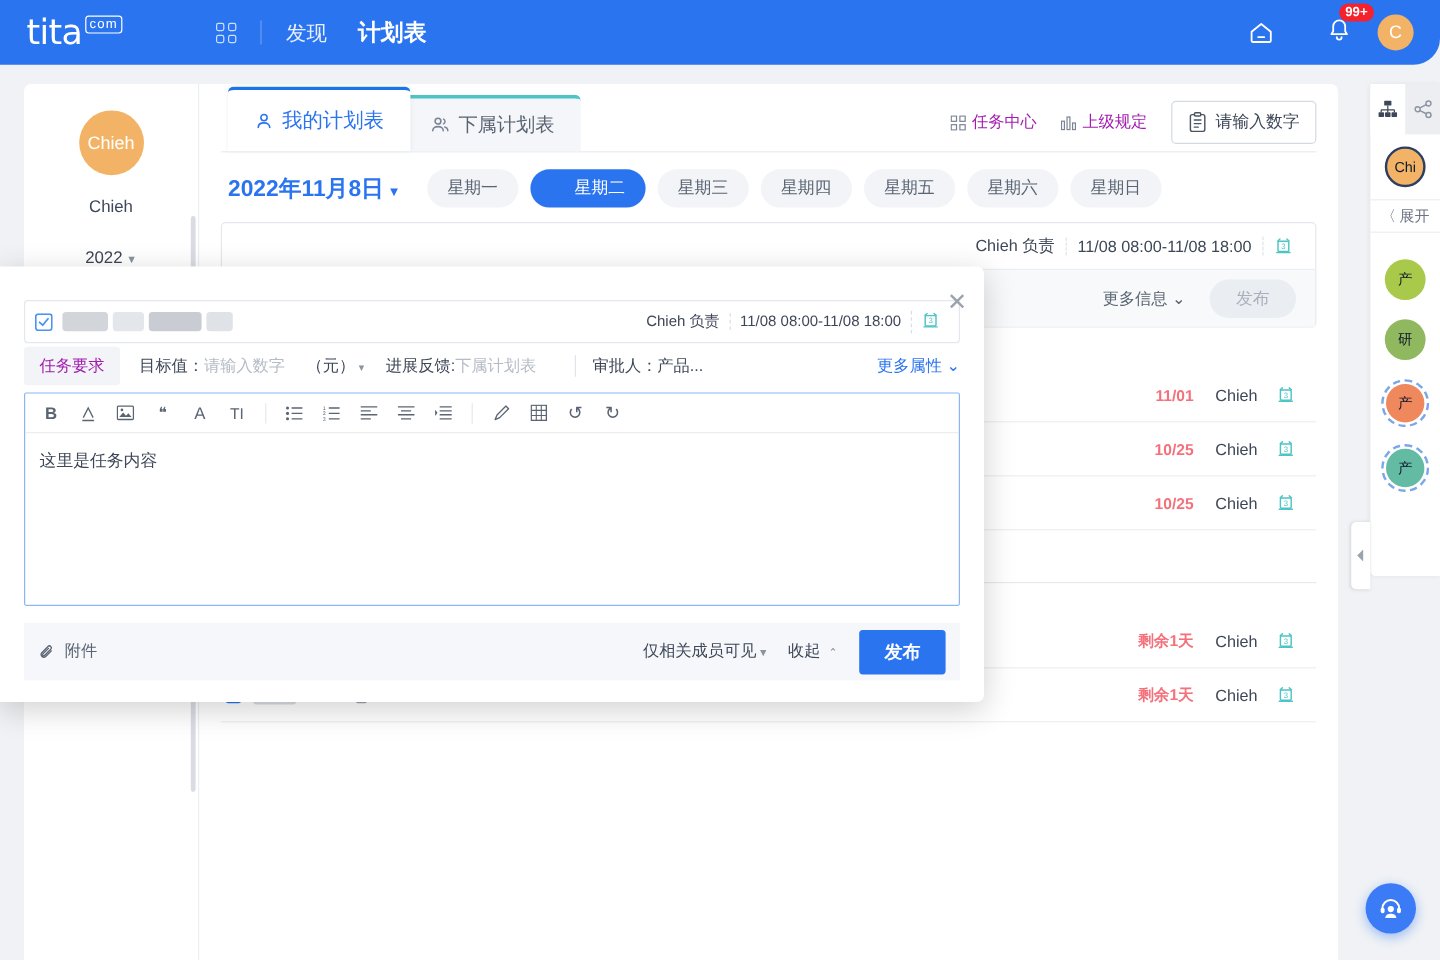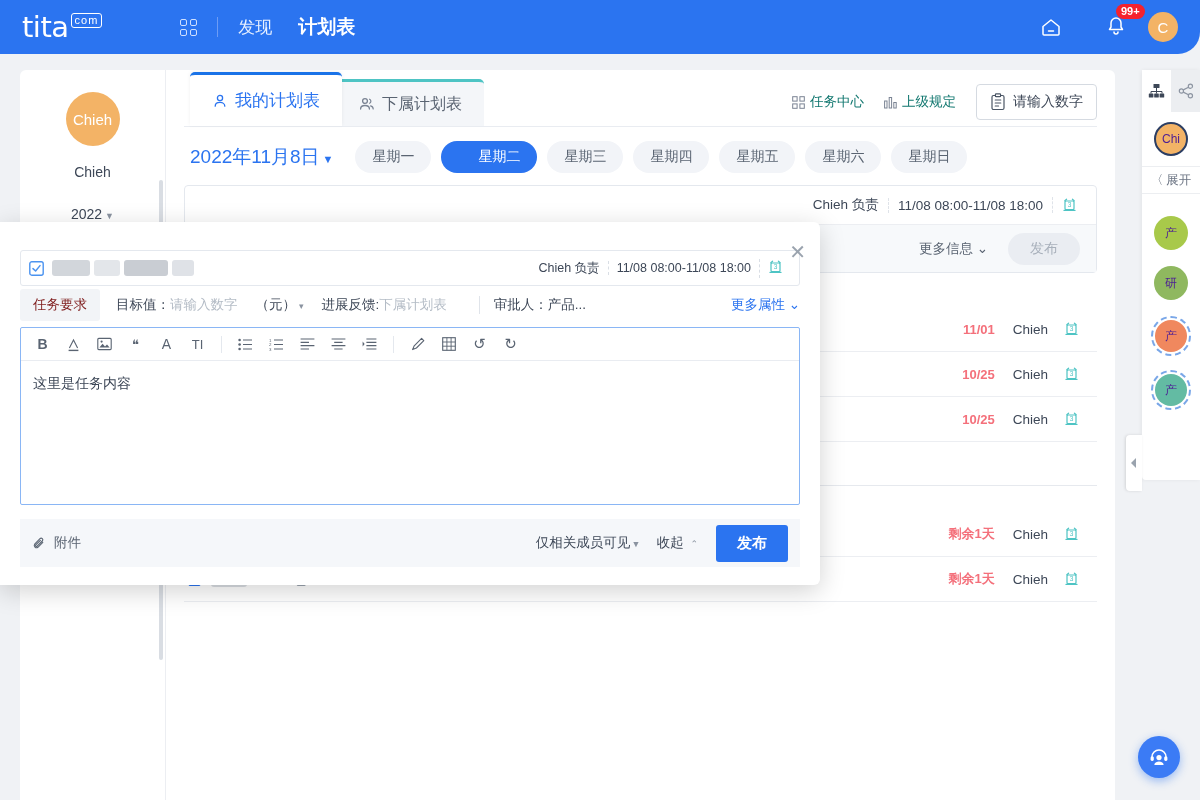--- a/index.html
+++ b/index.html
@@ -105,31 +105,31 @@
   }
   .tab.active {
     background: #fff; color: #2b74f0; height: 54px;
     border-top: 3px solid #1a73e8; z-index: 2; font-size: 17px;
     box-shadow: 0 -1px 4px rgba(0,0,0,0.06);
   }
   .tab-actions {
     position: absolute; right: 18px; top: 14px;
     display: flex; align-items: center; gap: 20px;
   }
-  .ta-item { display: flex; align-items: center; gap: 5px; font-size: 13.5px; color: #0f766e; cursor: pointer; }
+  .ta-item { display: flex; align-items: center; gap: 5px; font-size: 13.5px; color: #a21caf; cursor: pointer; }
   .ta-btn {
     display: flex; align-items: center; gap: 7px;
     border: 1px solid #d5dae1; border-radius: 4px;
     padding: 8px 13px; font-size: 14px; color: #3d4757; cursor: pointer;
   }
   .tabs-rule { height: 1px; background: #e9ecf1; margin: 0 18px; }
 
   
   .daterow { display: flex; align-items: center; padding: 14px 0 12px 24px; gap: 10px; }
-  .date-title { font-size: 19px; color: #2b74f0; cursor: pointer; margin-right: 12px; }
+  .date-title { font-size: 19px; color: #2b74f0; cursor: pointer; margin-right: 12px; font-weight: bold; }
   .date-caret { font-size: 11px; margin-left: 3px; }
   .daypill {
     height: 32px; padding: 0 17px; border-radius: 16px;
     background: #f2f4f8; color: #5a6472; font-size: 14px;
     display: flex; align-items: center; cursor: pointer;
   }
   .daypill.active { background: #2b74f0; color: #fff; padding-left: 37px; }
 
   
   .taskpanel { margin: 0 18px; border: 1px solid #e4e8ee; border-radius: 4px; }
@@ -183,21 +183,21 @@
   }
   .rrail-tabs { display: flex; height: 42px; }
   .rrail-tab {
     flex: 1; display: flex; align-items: center; justify-content: center;
     background: #eceef1; color: #6b7483; cursor: pointer;
   }
   .rrail-tab.active { background: #fff; }
   .rrail-av {
     width: 34px; height: 34px; border-radius: 50%;
     margin: 10px auto; display: flex; align-items: center; justify-content: center;
-    color: #4c1d95; font-size: 12px; cursor: pointer;
+    color: #0f172a; font-size: 12px; cursor: pointer;
   }
   .rrail-av.me { background: #f3b366; border: 2px solid #2c3e63; }
   .rrail-expand {
     display: flex; align-items: center; justify-content: center;
     font-size: 12.5px; color: #6b7483; height: 28px; gap: 3px;
     border-top: 1px solid #eceef1; border-bottom: 1px solid #eceef1; cursor: pointer;
   }
   .rrail-list { padding-top: 12px; }
   .rrail-list .rrail-av { margin-bottom: 16px; }
   .dashed { border: 2px dashed #7aa7e8; padding: 2px; border-radius: 50%; width: 40px; height: 40px; margin: 0 auto 14px auto; }
@@ -241,21 +241,21 @@
   .m-title-blur i { display: block; height: 16px; border-radius: 3px; }
   .m-meta { display: flex; align-items: center; font-size: 12.5px; color: #3d4757; }
   .m-meta span { padding: 0 8px; border-left: 1px dashed #d9dee5; white-space: nowrap; }
   .m-meta span:first-child { border-left: none; }
 
   .m-attrs {
     margin: 0 20px; height: 37px; display: flex; align-items: center;
     font-size: 13.5px; color: #3d4757; gap: 0;
   }
   .attr-req {
-    background: #f2f4f7; color: #7f1d1d; padding: 7px 13px; border-radius: 3px;
+    background: #f2f4f7; color: #a21caf; padding: 7px 13px; border-radius: 3px;
     margin-right: 16px;
   }
   .attr { margin-right: 18px; white-space: nowrap; }
   .ph { color: #b4bcc6; }
   .attr-sep { width: 1px; height: 18px; background: #e0e4ea; margin: 0 14px; }
   .more-attr { margin-left: auto; color: #2b74f0; cursor: pointer; font-size: 13.5px; }
 
   .m-editor {
     margin: 4px 20px 0 20px; height: 178px;
     border: 1px solid #8ab6f5; border-radius: 2px;

